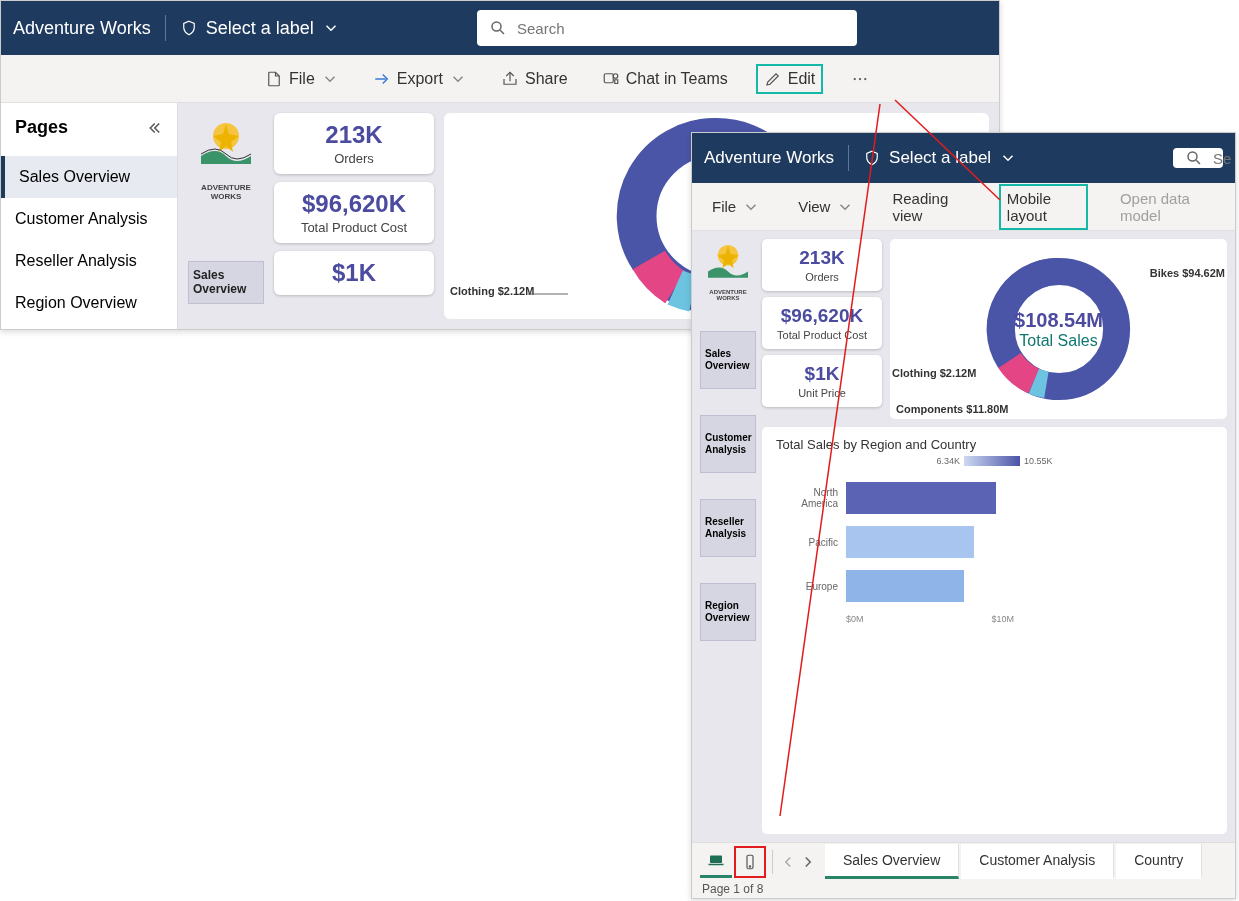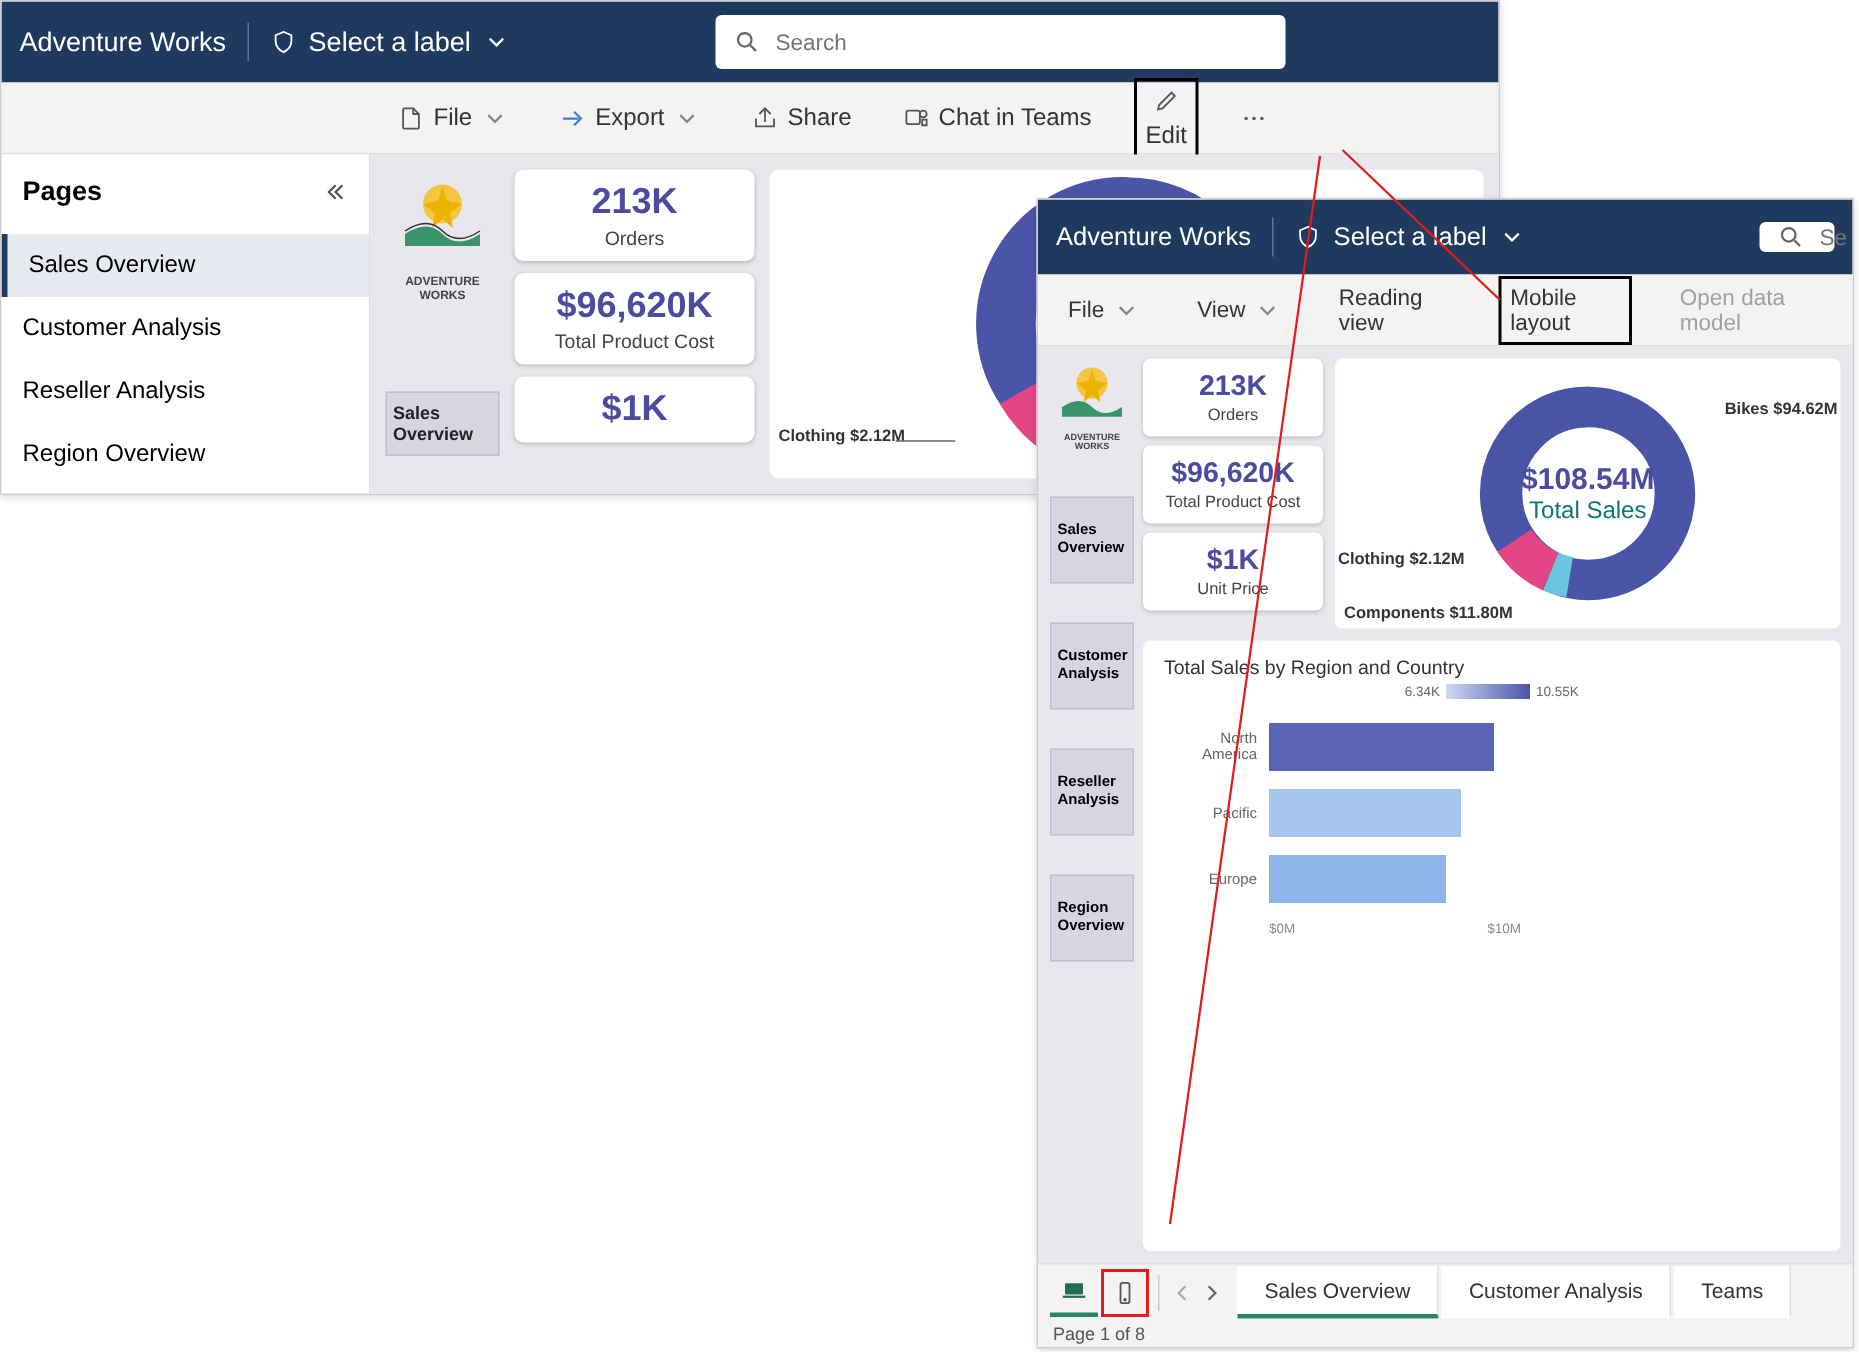--- a/index.html
+++ b/index.html
@@ -14,26 +14,26 @@
   .label-sel { display: flex; align-items: center; gap: 8px; cursor: pointer; }
 
   .searchbox { background: #fff; border-radius: 4px; display: flex; align-items: center; padding: 4px 12px; gap: 10px; color: #555; }
   .win1 .searchbox { margin-left: auto; width: 380px; height: 36px; margin-right: 130px;}
   .win2 .searchbox { margin-left: auto; width: 50px; height: 20px; }
   .searchbox input { border: none; outline: none; font-size: 15px; width: 100%; background: transparent; }
 
   .toolbar { height: 48px; background: #f4f3f2; border-bottom: 1px solid #e0e0e0; display: flex; align-items: center; padding: 0 14px; gap: 22px; font-size: 16px; color: #333; }
   .tb-item { display: flex; align-items: center; gap: 6px; cursor: pointer; padding: 4px 6px; }
   .tb-item.disabled { color: #a0a0a0; }
-  .highlight-red { border: 2px solid #000000; padding: 4px 6px; flex-direction: column; }
+  .highlight-red { border: 2px solid #14b8a6; padding: 4px 6px; }
 
   .body-row { display: flex; height: calc(100% - 102px); }
 
   
-  .pages-panel { width: 246px; border-right: 1px solid #ddd; background: #fff; }
+  .pages-panel { width: 177px; border-right: 1px solid #ddd; background: #fff; }
   .pages-hdr { display: flex; align-items: center; justify-content: space-between; padding: 14px 14px 18px 14px; font-size: 18px; font-weight: 600; }
   .page-item { padding: 12px 14px; font-size: 16px; cursor: pointer; }
   .page-item.active { background: #e7eaf0; border-left: 4px solid #1f3a5f; font-weight: 500; }
 
   
   .canvas1 { flex: 1; background: #e7e7ed; padding: 10px; display: flex; gap: 10px; overflow: hidden; }
   .logo-col { width: 76px; display: flex; flex-direction: column; gap: 10px; }
   .logo-box { height: 60px; display:flex; align-items:center; justify-content:center; }
   .nav-tile { background: #d6d6e2; border: 1px solid #bfbfd1; color: #222; font-size: 12px; padding: 6px 4px; line-height: 1.2; font-weight: 600; cursor:pointer; }
 
@@ -375,21 +375,21 @@
       </div>
       <div class="sep"></div>
       <svg class="ico" viewBox="0 0 24 24" fill="none" stroke="#aaa" stroke-width="2" style="width:12px">
           <path d="M15 6l-6 6 6 6"></path>
         </svg>
       <svg class="ico" viewBox="0 0 24 24" fill="none" stroke="#666" stroke-width="2" style="width:12px;margin-right:6px">
           <path d="M9 6l6 6-6 6"></path>
         </svg>
       <div class="pagetab active">Sales Overview</div>
       <div class="pagetab">Customer Analysis</div>
-      <div class="pagetab">Teams</div>
+      <div class="pagetab">Country</div>
     </div>
     <div class="page-count">Page 1 of 8</div>
   </div>
 </div>
 
 <svg class="redline" style="left:0;top:0" width="1239" height="901">
   <line x1="895" y1="100" x2="1000" y2="200" stroke="#e21c1c" stroke-width="1.5"></line>
   <line x1="880" y1="104" x2="780" y2="816" stroke="#e21c1c" stroke-width="1.5"></line>
 </svg>
 

